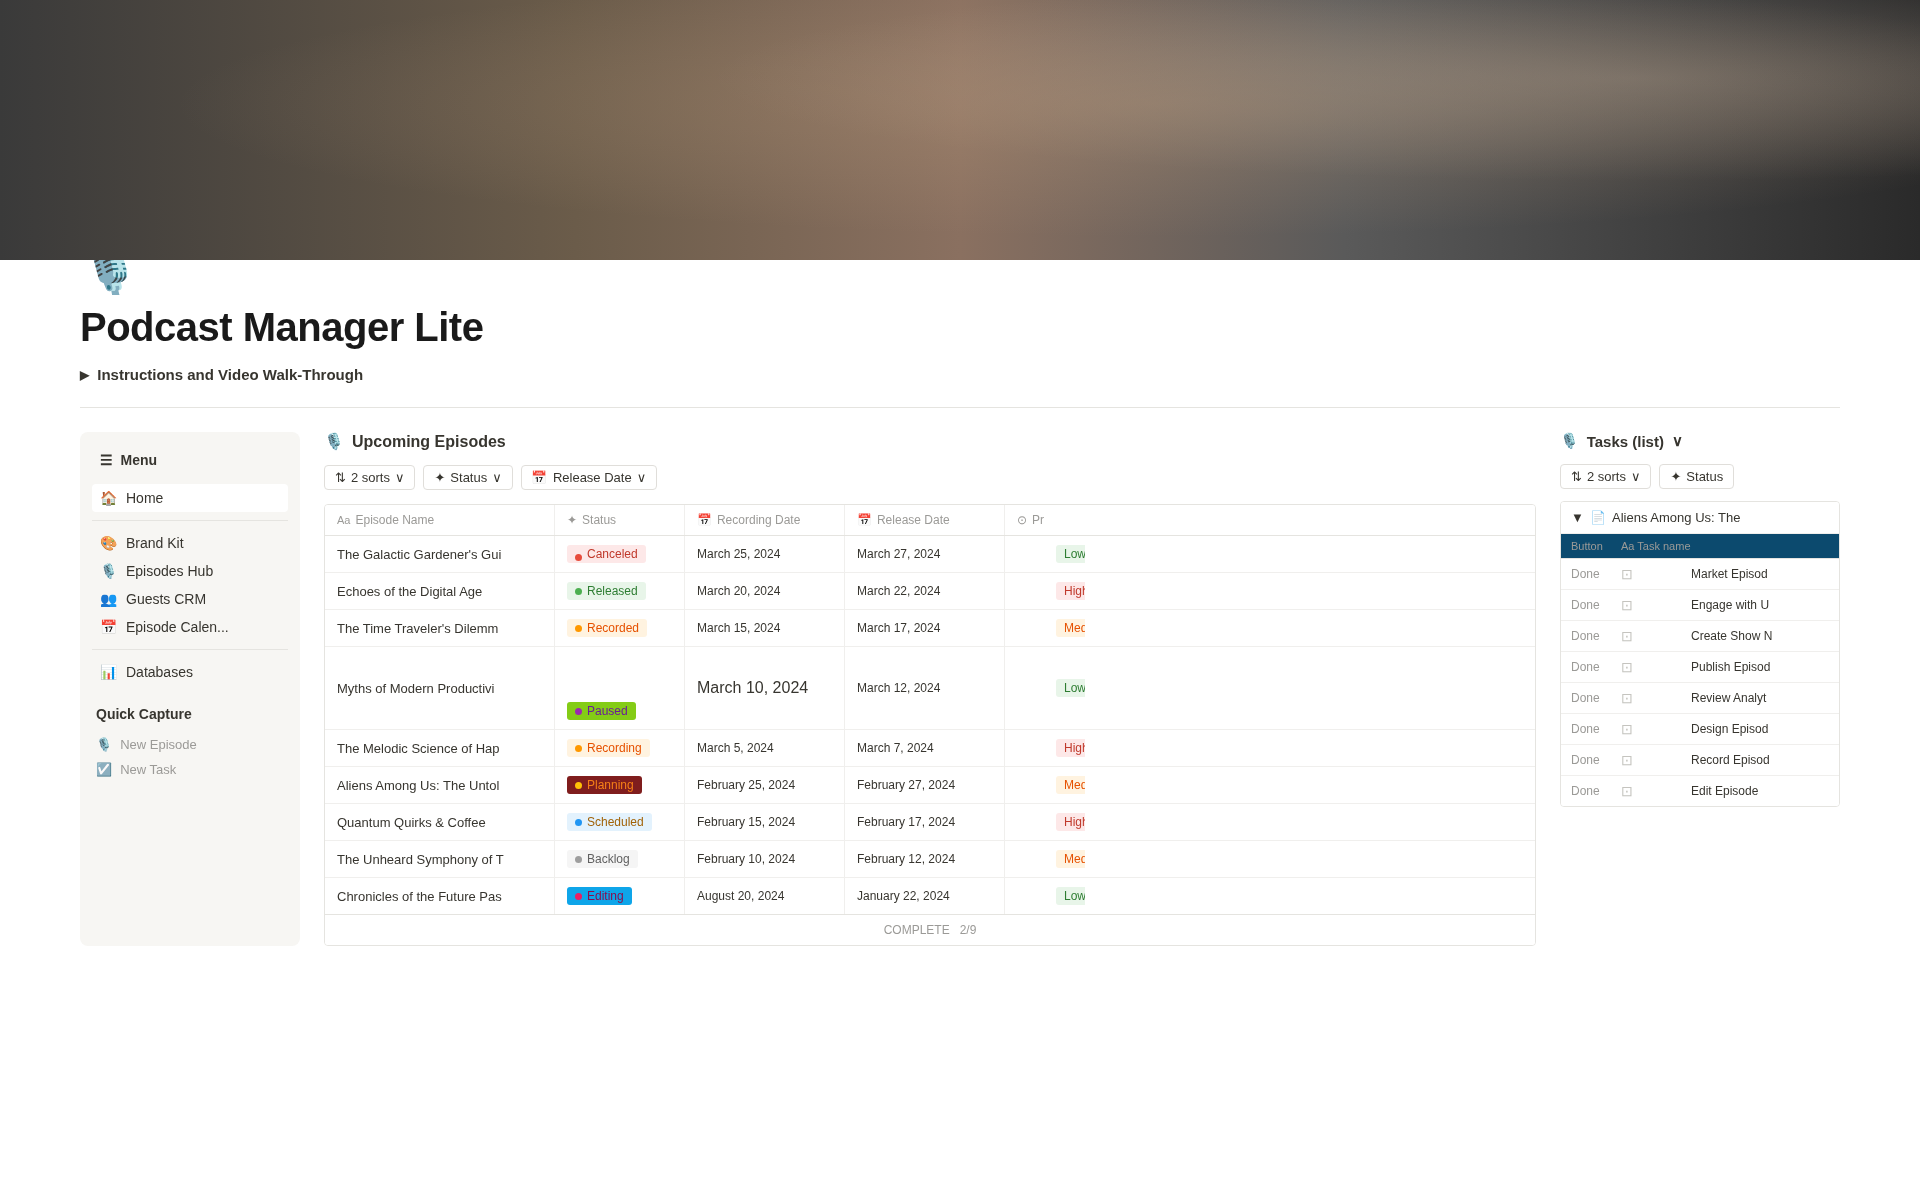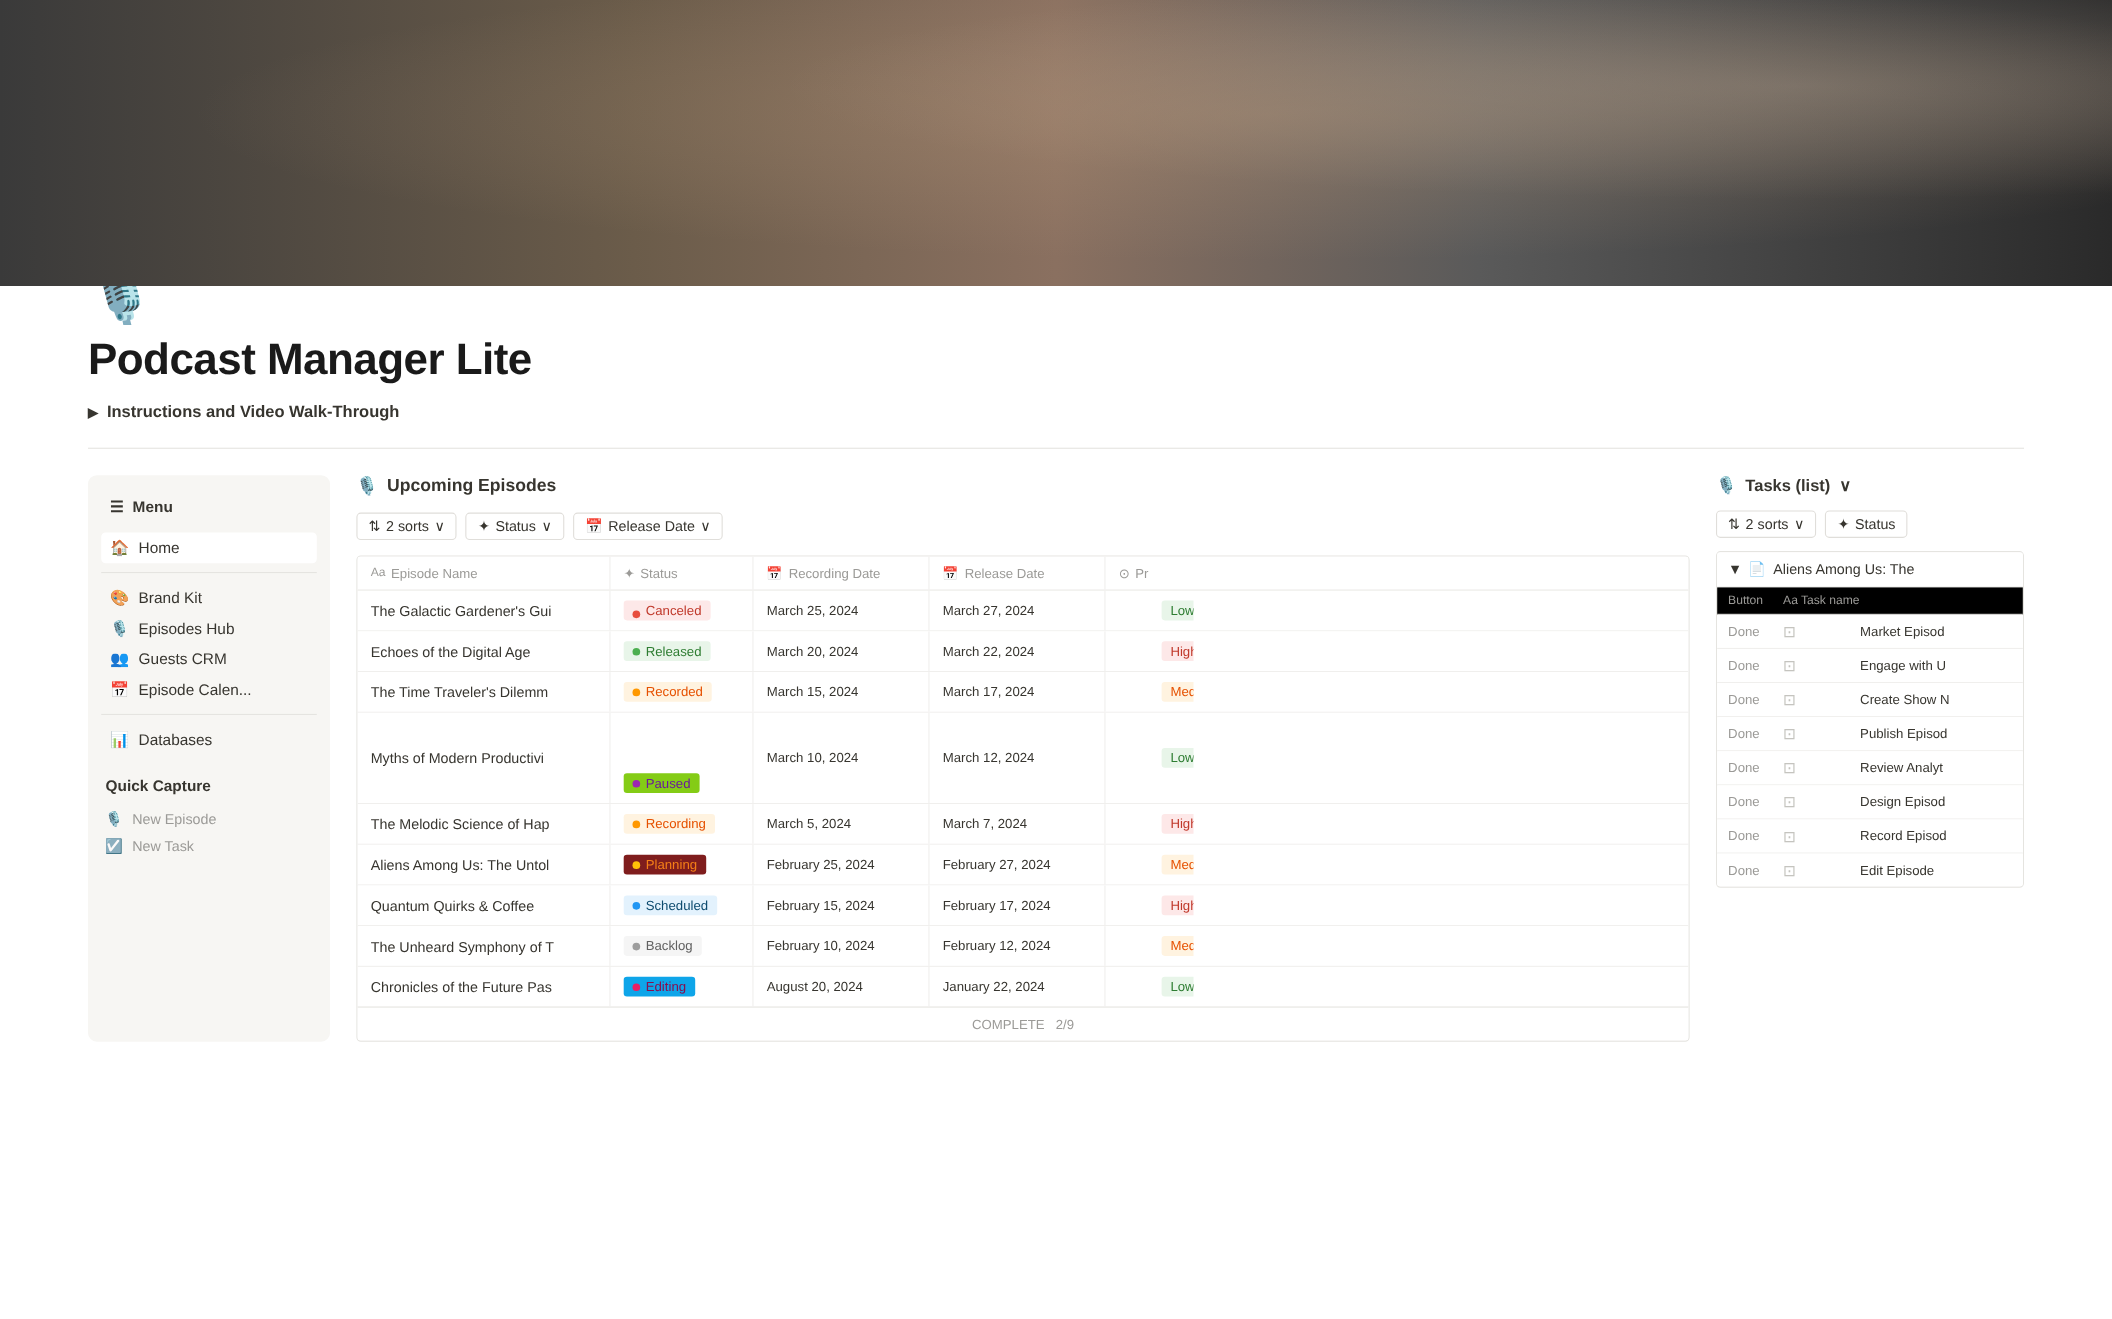--- a/index.html
+++ b/index.html
@@ -201,21 +201,21 @@
     .badge-released { background: #e8f5e9; color: #2e7d32; }
     .badge-released .status-dot { background: #4caf50; }
     .badge-recorded { background: #fff3e0; color: #e65100; }
     .badge-recorded .status-dot { background: #ff9800; }
     .badge-paused { background: #84cc16; color: #6a1b9a; margin-top: 46px; }
     .badge-paused .status-dot { background: #9c27b0; }
     .badge-recording { background: #fff3e0; color: #e65100; }
     .badge-recording .status-dot { background: #ff9800; }
     .badge-planning { background: #7f1d1d; color: #f57f17; }
     .badge-planning .status-dot { background: #ffc107; }
-    .badge-scheduled { background: #e3f2fd; color: #0c4a6e; }
+    .badge-scheduled { background: #e3f2fd; color: #a16207; }
     .badge-scheduled .status-dot { background: #2196f3; }
     .badge-backlog { background: #f5f5f5; color: #616161; }
     .badge-backlog .status-dot { background: #9e9e9e; }
     .badge-editing { background: #0ea5e9; color: #880e4f; }
     .badge-editing .status-dot { background: #e91e63; }
 
     .priority-badge {
       padding: 2px 8px;
       border-radius: 3px;
       font-size: 12px;
@@ -268,21 +268,21 @@
       font-size: 13px;
       color: #37352f;
       background: #fff;
       border-bottom: 1px solid #f0efed;
       font-weight: 500;
     }
     .tasks-column-header {
       display: grid;
       grid-template-columns: 50px 70px 1fr;
       padding: 6px 10px;
-      background: #000000;
+      background: #0c4a6e;
       border-bottom: 1px solid #e5e4e0;
     }
     .tasks-col-th {
       font-size: 11px;
       color: #9b9a97;
       font-weight: 500;
     }
     .task-row {
       display: grid;
       grid-template-columns: 50px 70px 1fr;
@@ -455,21 +455,21 @@
       </div>
     </div>
           <div class="table-row">
       <div class="td td-name">Myths of Modern Productivi</div>
       <div class="td">
         <span class="status-badge badge-paused">
           <span class="status-dot"></span>
           Paused
         </span>
       </div>
-      <div class="td" style="font-size:12px;color:#37352f;">March 10, 2024</div>
+      <div class="td" style="font-size:16px;color:#37352f;">March 10, 2024</div>
       <div class="td" style="font-size:12px;color:#37352f;">March 12, 2024</div>
       <div class="td">
         <span class="priority-badge priority-low">Low</span>
       </div>
     </div>
           <div class="table-row">
       <div class="td td-name">The Melodic Science of Hap</div>
       <div class="td">
         <span class="status-badge badge-recording">
           <span class="status-dot"></span>

